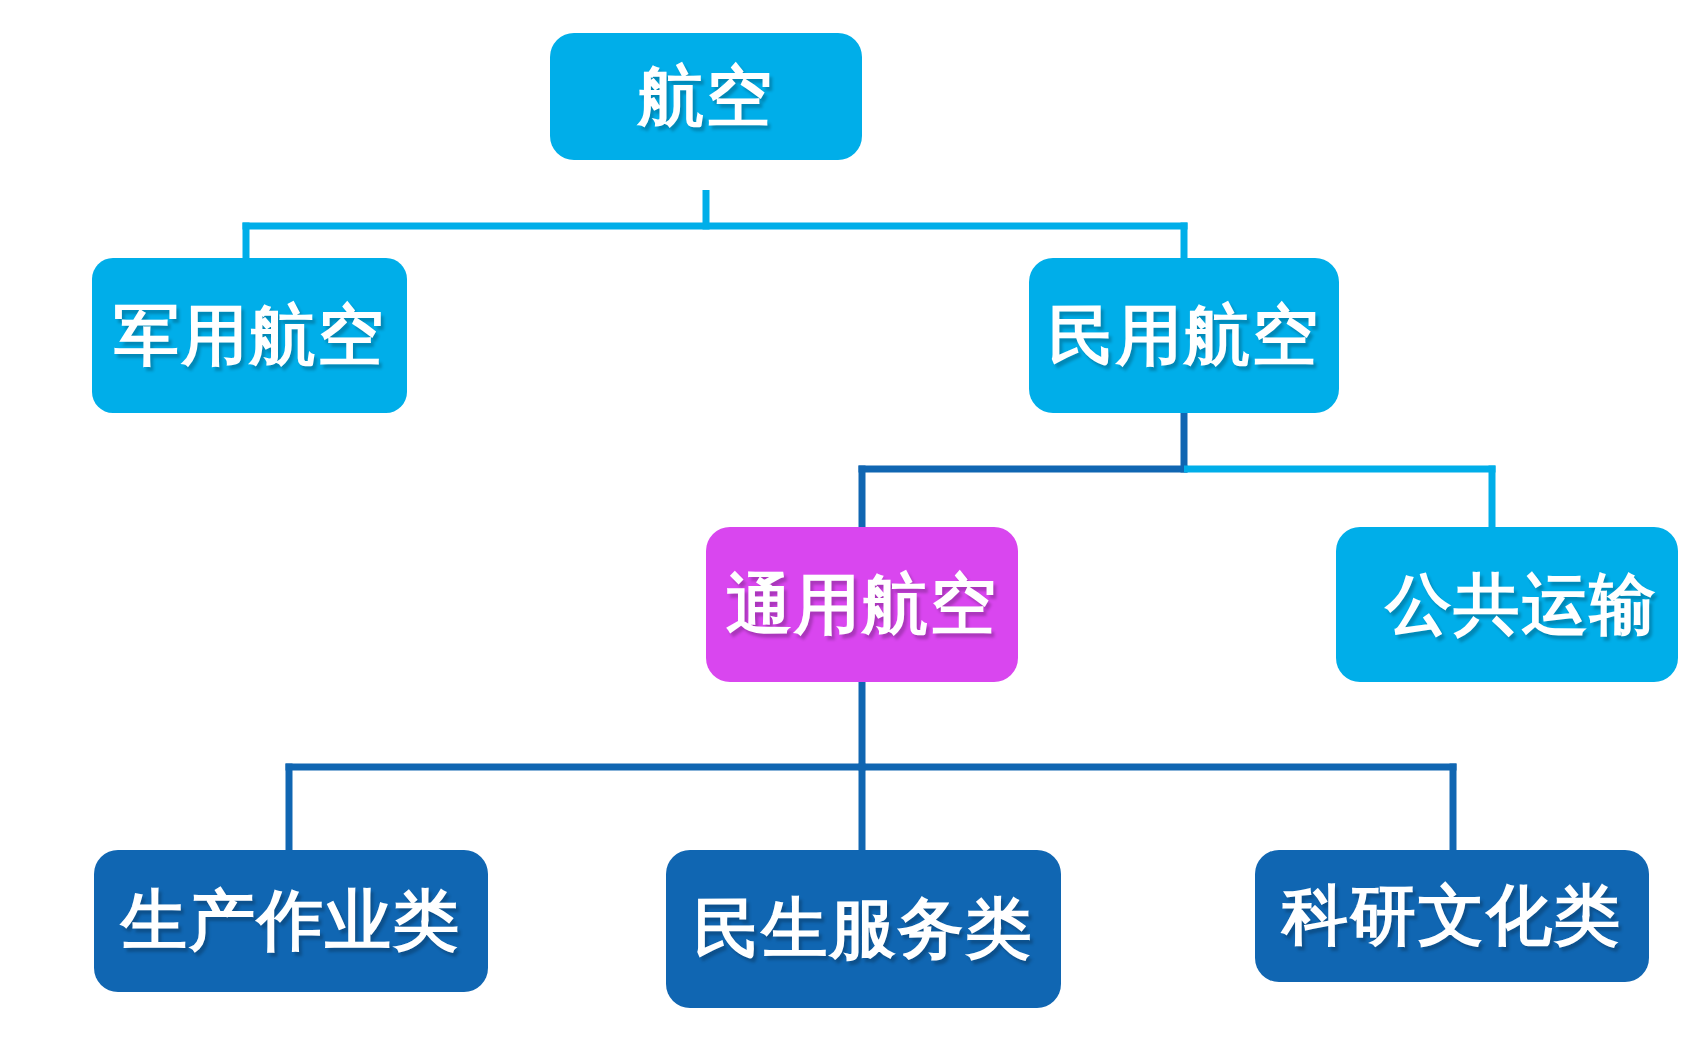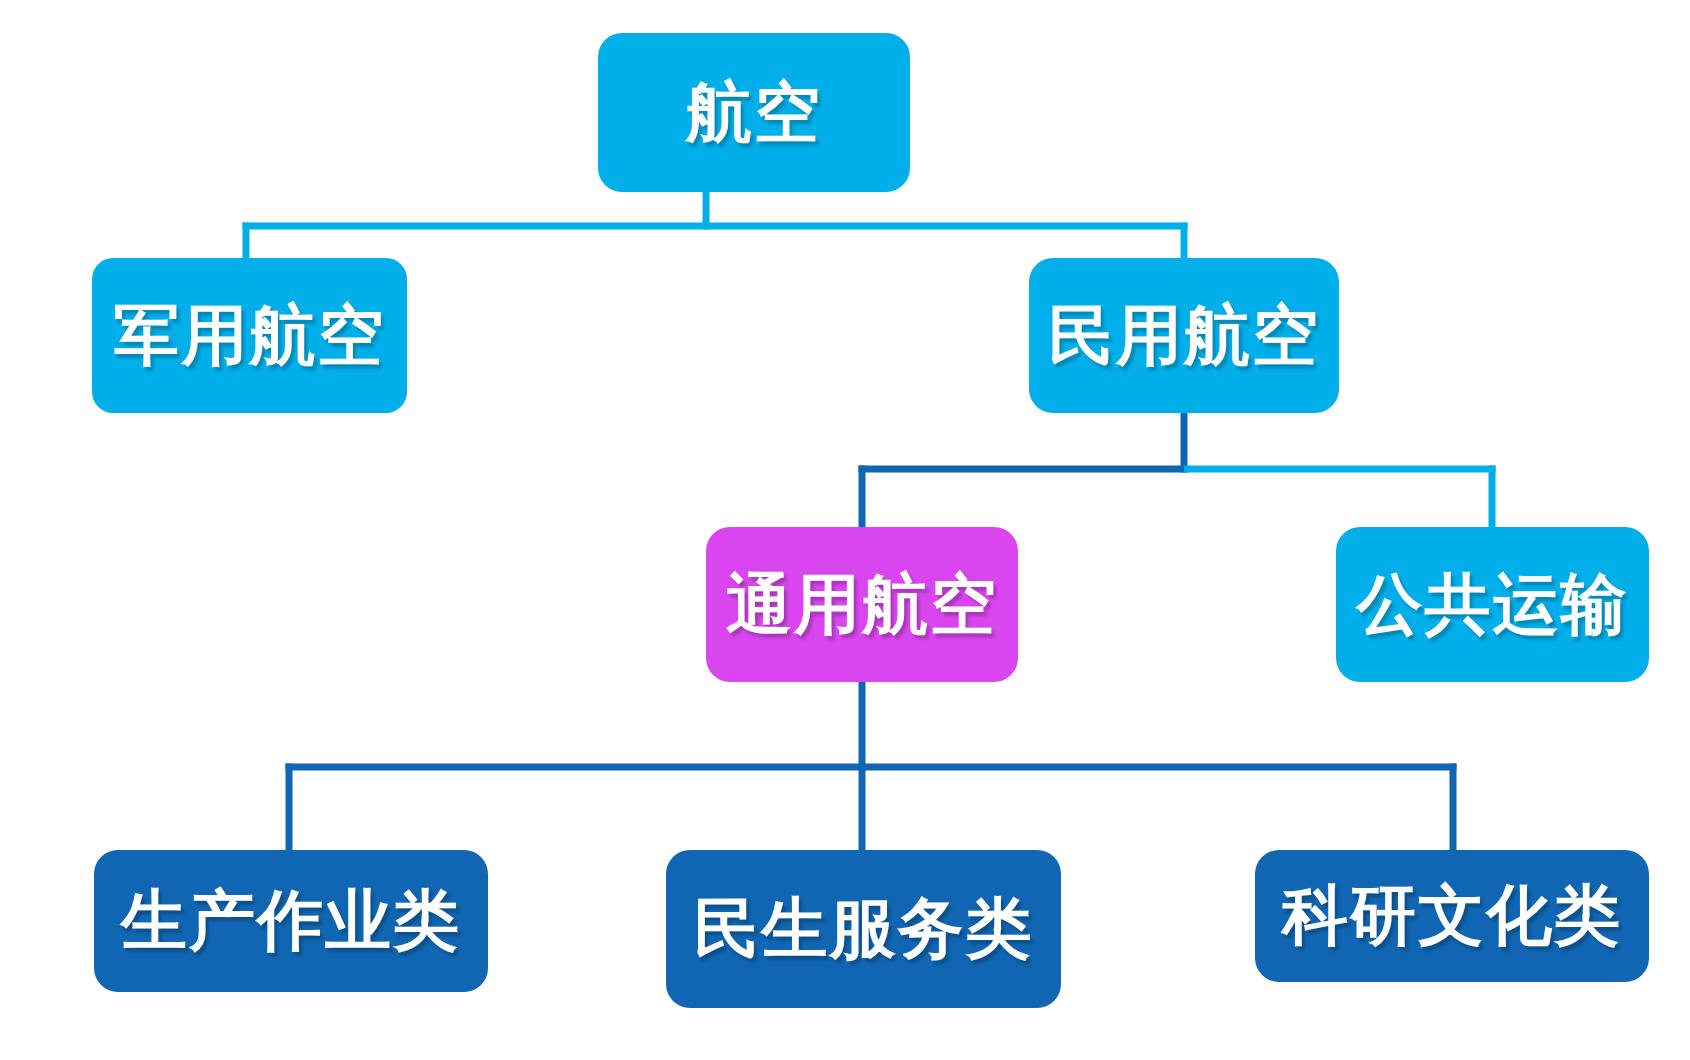--- a/index.html
+++ b/index.html
@@ -30,25 +30,25 @@
     border-radius: 24px;
     color: #ffffff;
     font-weight: bold;
     font-size: 66px;
     letter-spacing: 2px;
     text-shadow: 3px 4px 3px rgba(0,0,0,0.22);
     white-space: nowrap;
     user-select: none;
   }
   
-  .n-root        { left:  550px; top:  33px; width: 312px; height: 159px; margin-left: 48px; }
+  .n-root        { left:  550px; top:  33px; width: 312px; height: 127px; }
   .n-military    { left:   92px; top: 258px; width: 315px; height: 155px; border-radius: 21px; }
   .n-civil       { left: 1029px; top: 258px; width: 310px; height: 155px; }
   .n-general     { left:  706px; top: 527px; width: 312px; height: 155px; }
-  .n-public      { left: 1336px; top: 527px; width: 313px; height: 155px; }
+  .n-public      { left: 1336px; top: 527px; width: 313px; height: 155px; padding-left: 29px; }
   .n-production  { left:   94px; top: 850px; width: 394px; height: 142px; }
   .n-livelihood  { left:  666px; top: 850px; width: 395px; height: 158px; }
   .n-research    { left: 1255px; top: 850px; width: 394px; height: 132px; }
 </style>
 </head>
 <body style="background-color: rgb(255, 255, 255);">
 
 <div class="canvas">
 
   <svg class="connectors" viewBox="0 0 1690 1060" xmlns="http://www.w3.org/2000/svg" fill="none" stroke-width="7">

